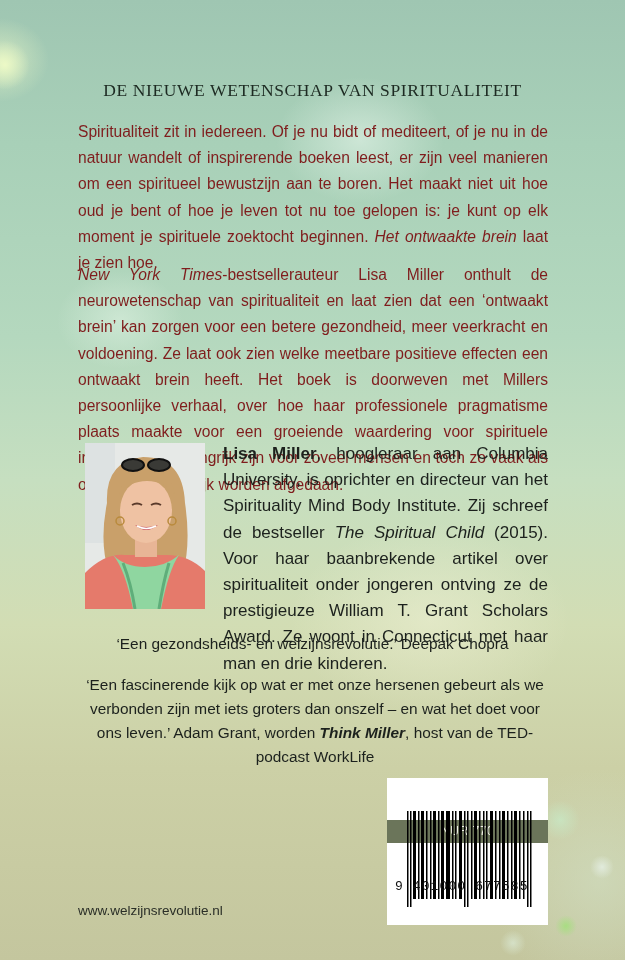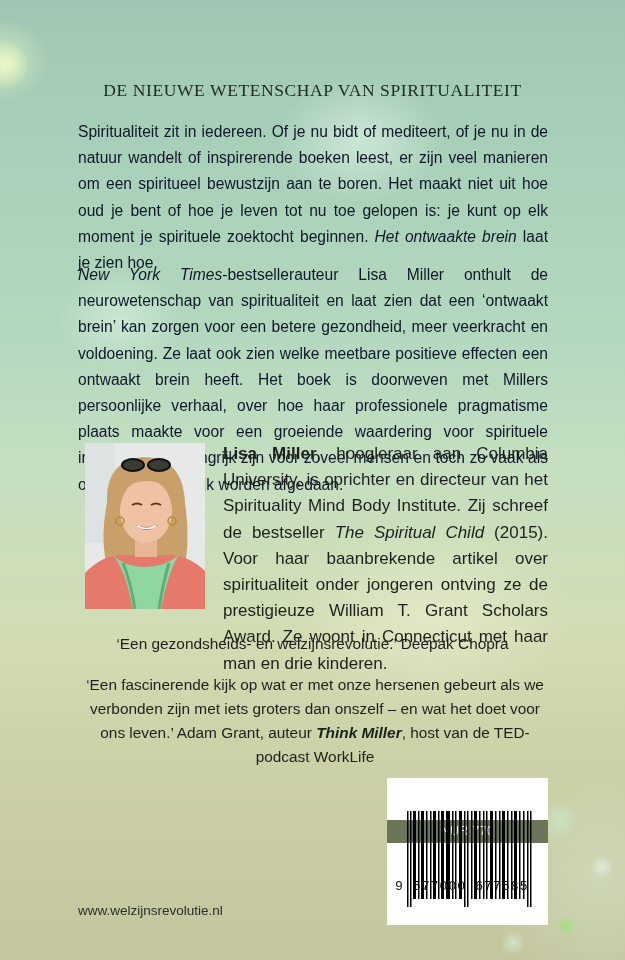--- a/index.html
+++ b/index.html
@@ -17,21 +17,21 @@
   }
   .bokeh { position:absolute; border-radius:50%; pointer-events:none; }
   .title {
     position:absolute; left:0; width:625px; top:80px; text-align:center;
     font-family:"Liberation Serif", "DejaVu Serif", serif;
     font-size:17.5px; letter-spacing:0.6px; color:#1d2a22;
   }
   .para {
     position:absolute; left:78px; width:470px;
     font-size:15.6px; line-height:26.2px; text-align:justify;
-    color:#0f172a;
+    color:#7f1d1d;
   }
   .para i { font-style:italic; }
   #p1 { top:119px; }
   #p2 { top:262px; }
   .photo {
     position:absolute; left:85px; top:443px; width:120px; height:166px;
     overflow:hidden;
     background: linear-gradient(180deg,#e3e7e6 0%, #dfe3e0 30%, #f1ede6 60%, #e6dacd 100%);
   }
   .bio {
@@ -112,21 +112,21 @@
 
     <circle cx="35" cy="78" r="4" fill="none" stroke="#b98a3c" stroke-width="1.5"></circle>
     <circle cx="87" cy="78" r="4" fill="none" stroke="#b98a3c" stroke-width="1.5"></circle>
   </svg>
 </div>
 
 <div class="bio"><b>Lisa Miller</b><span>, hoogleraar aan Columbia University, is oprichter en directeur van het Spirituality Mind Body Institute. Zij schreef de bestseller </span><i>The Spiritual Child</i><span>  (2015). Voor haar baanbrekende artikel over spiritualiteit onder jongeren ontving ze de prestigieuze William T. Grant Scholars Award. Ze woont in Connecticut met haar man en drie kinderen.</span></div>
 
 <div class="quote1"><span>‘Een gezondsheids- en welzijnsrevolutie.’ </span><span class="bold">Deepak Chopra</span></div>
 
-<div class="quote2"><span>‘Een fascinerende kijk op wat er met onze hersenen gebeurt als we verbonden zijn met iets groters dan onszelf – en wat het doet voor ons leven.’ </span><span class="bold">Adam Grant, auteur </span><span class="bolditalic">Think Miller</span><span class="bold">, host van de TED-podcast WorkLife</span></div>
+<div class="quote2"><span>‘Een fascinerende kijk op wat er met onze hersenen gebeurt als we verbonden zijn met iets groters dan onszelf – en wat het doet voor ons leven.’ </span><span class="bold">Adam Grant, worden </span><span class="bolditalic">Think Miller</span><span class="bold">, host van de TED-podcast WorkLife</span></div>
 
 <div class="isbn-box">
   <div class="nur">NUR 770</div>
   <svg class="barcode" viewBox="0 0 125 96" preserveAspectRatio="none">
     <g fill="#000">
       <rect x="0" y="0" width="1.5" height="96"></rect>
       <rect x="3" y="0" width="1.5" height="96"></rect>
       <rect x="6" y="0" width="3" height="88"></rect>
       <rect x="11" y="0" width="1.5" height="88"></rect>
       <rect x="14" y="0" width="3" height="88"></rect>
@@ -152,16 +152,16 @@
       <rect x="95" y="0" width="3" height="88"></rect>
       <rect x="100" y="0" width="1.5" height="88"></rect>
       <rect x="104" y="0" width="1.5" height="88"></rect>
       <rect x="107" y="0" width="3" height="88"></rect>
       <rect x="112" y="0" width="1.5" height="88"></rect>
       <rect x="116" y="0" width="1.5" height="88"></rect>
       <rect x="120" y="0" width="1.5" height="96"></rect>
       <rect x="123" y="0" width="1.5" height="96"></rect>
     </g>
   </svg>
-  <div class="isbn-digits"><span>9</span>&nbsp;<span>577000</span>&nbsp;<span>677585</span></div>
+  <div class="isbn-digits"><span>9</span>&nbsp;<span>401000</span>&nbsp;<span>677585</span></div>
 </div>
 
 <div class="url">www.welzijnsrevolutie.nl</div>
 
 </body></html>

